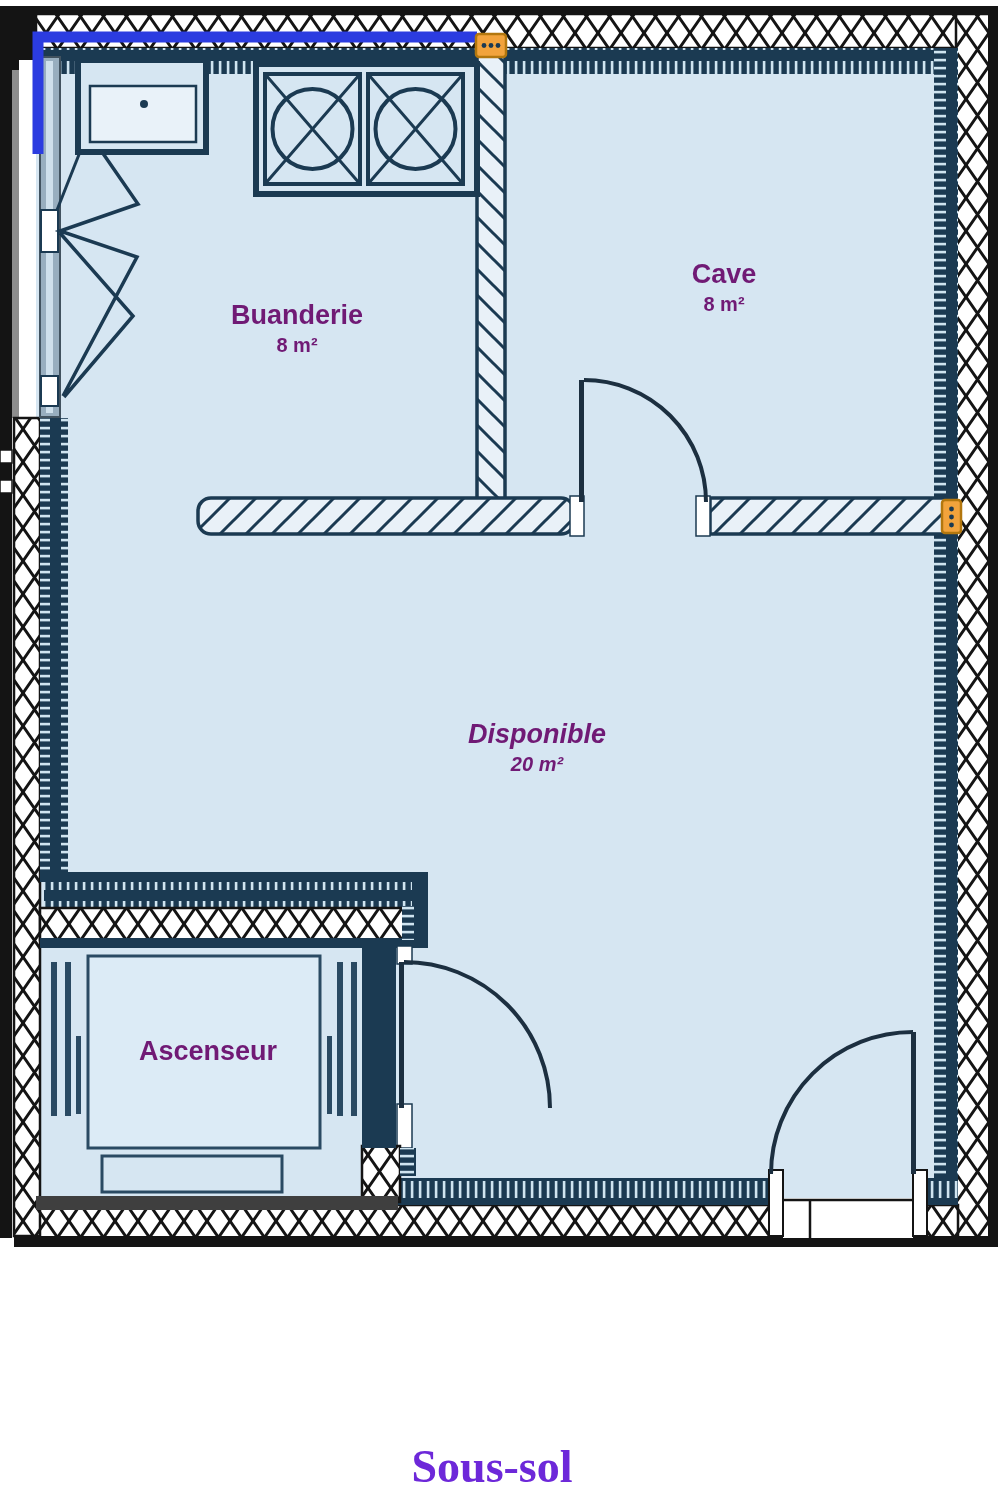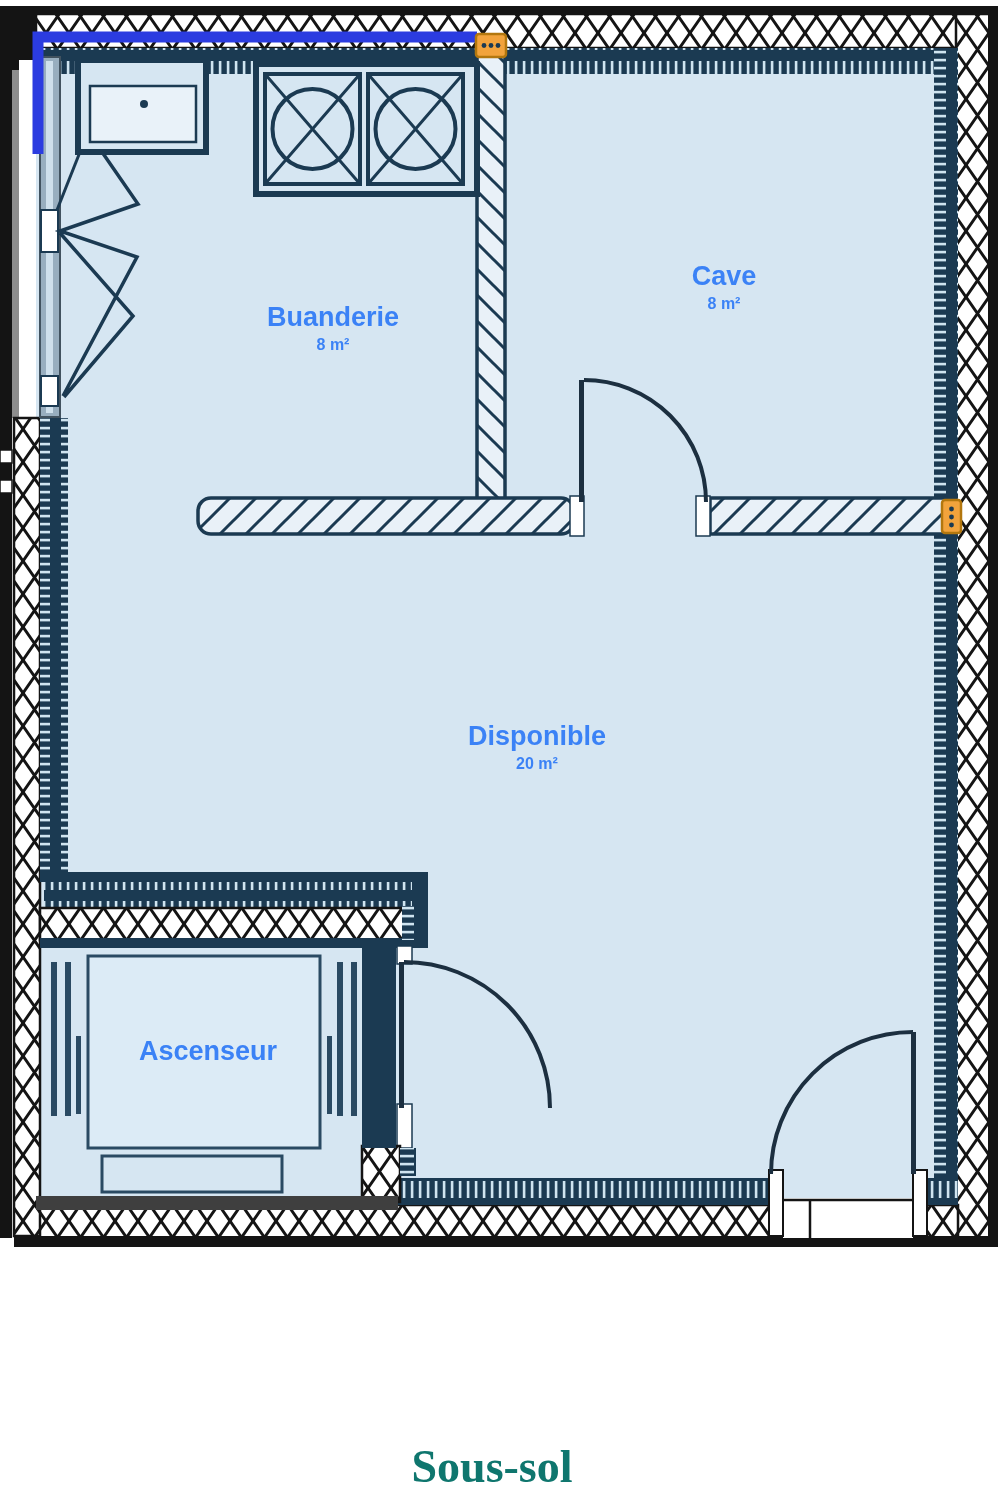--- a/index.html
+++ b/index.html
@@ -1,24 +1,24 @@
 <!DOCTYPE html>
 <html><head>
 <meta charset="utf-8">
 <style>
   html,body{margin:0;padding:0;background:#ffffff;}
   #stage{position:relative;width:1000px;height:1492px;background:#ffffff;overflow:hidden;
          font-family:"Liberation Sans", sans-serif;}
   #plan-svg{position:absolute;left:0;top:0;}
   .room-label{position:absolute;transform:translate(-50%,-50%);text-align:center;
-              color:#3b82f6;pointer-events:none;line-height:1.25;}
+              color:#701a75;pointer-events:none;line-height:1.25;}
   .room-label .name{font-size:27px;font-weight:700;}
-  .room-label .area{font-size:16px;font-weight:700;}
+  .room-label .area{font-size:20px;font-weight:700;}
   #floor-title{position:absolute;left:492px;top:1466px;transform:translate(-50%,-50%);
-               font-family:"Liberation Serif", serif;font-size:46px;font-weight:700;color:#0f766e;}
+               font-family:"Liberation Serif", serif;font-size:46px;font-weight:700;color:#6d28d9;}
 </style>
 </head>
 <body>
 
 <div id="stage">
 
 <svg id="plan-svg" width="1000" height="1492" viewBox="0 0 1000 1492">
   <defs>
 
     <pattern id="xh" width="46" height="33" patternUnits="userSpaceOnUse">
@@ -172,29 +172,29 @@
     <circle cx="498" cy="45.5" r="2.4" fill="#1b3a52"></circle>
   </g>
   <g>
     <rect x="942" y="500" width="19" height="33" rx="3" fill="#f2a33c" stroke="#b3770e" stroke-width="2.5"></rect>
     <circle cx="951.5" cy="509" r="2.4" fill="#1b3a52"></circle>
     <circle cx="951.5" cy="517" r="2.4" fill="#1b3a52"></circle>
     <circle cx="951.5" cy="525" r="2.4" fill="#1b3a52"></circle>
   </g>
 </svg>
 
-<div class="room-label" style="left:297px;top:328px;margin-left:36px;">
+<div class="room-label" style="left:297px;top:328px;">
   <div class="name">Buanderie</div>
   <div class="area">8 m²</div>
 </div>
 <div class="room-label" style="left:724px;top:287px;">
   <div class="name">Cave</div>
   <div class="area">8 m²</div>
 </div>
-<div class="room-label" style="left:537px;top:747px;">
+<div class="room-label" style="left:537px;top:747px;font-style:italic;">
   <div class="name">Disponible</div>
   <div class="area">20 m²</div>
 </div>
 <div class="room-label" style="left:208px;top:1052px;text-align:right;">
   <div class="name">Ascenseur</div>
 </div>
 
 <div id="floor-title">Sous-sol</div>
 
 </div>

